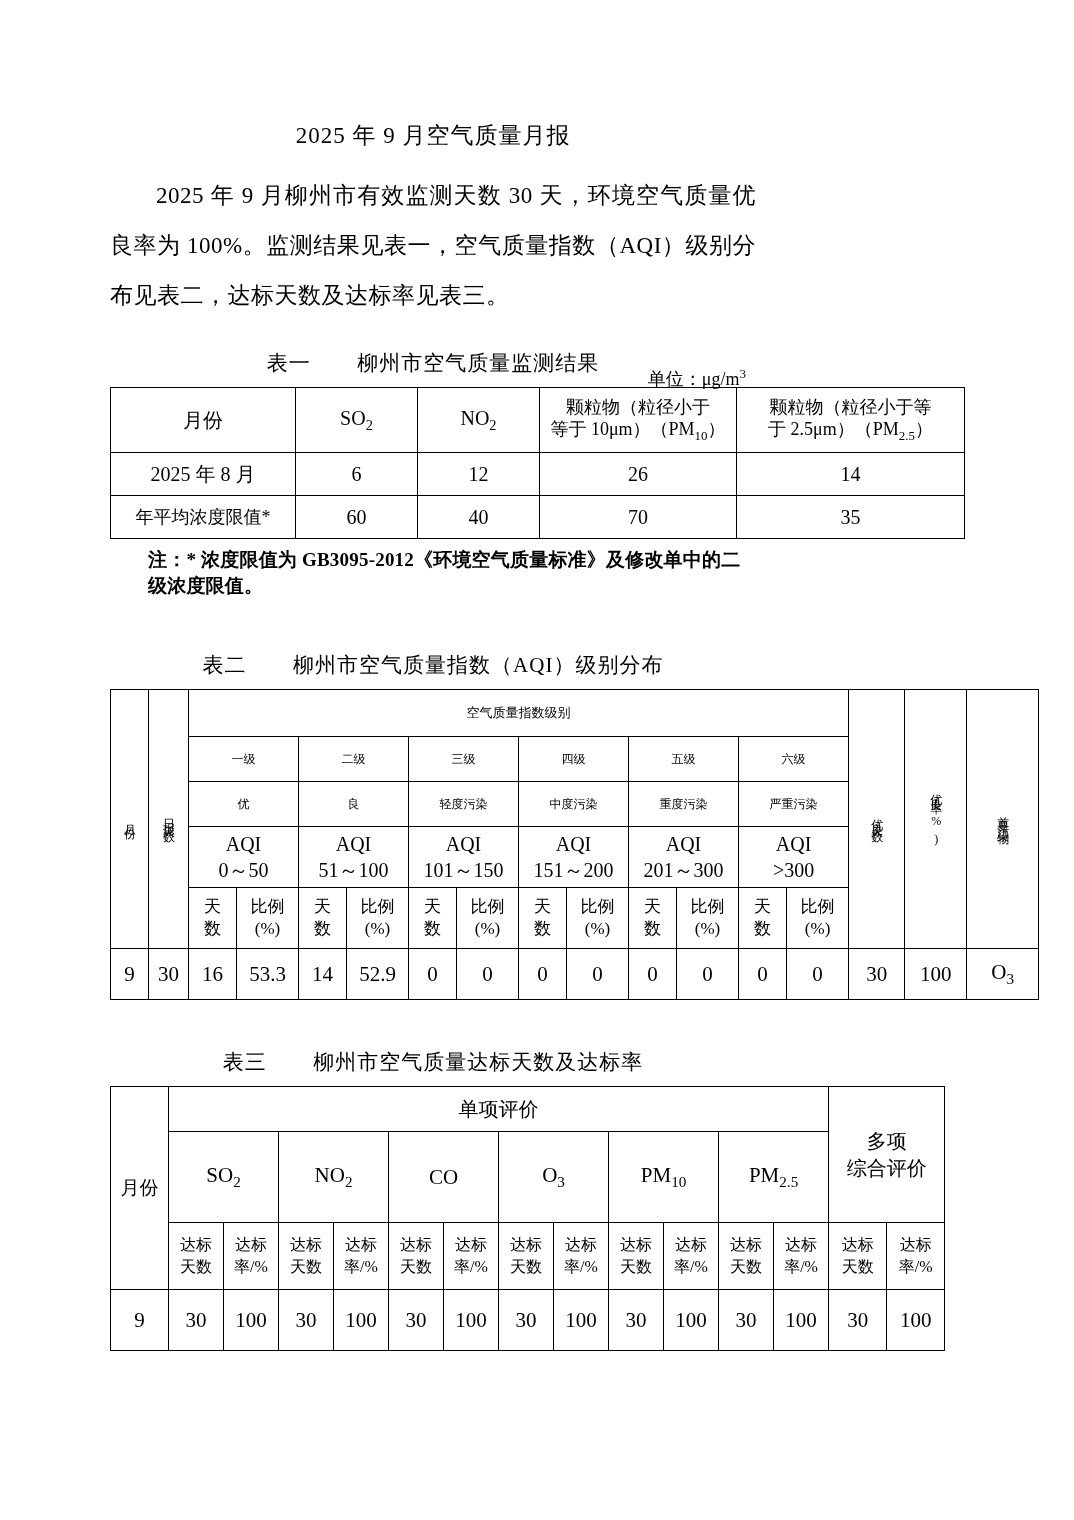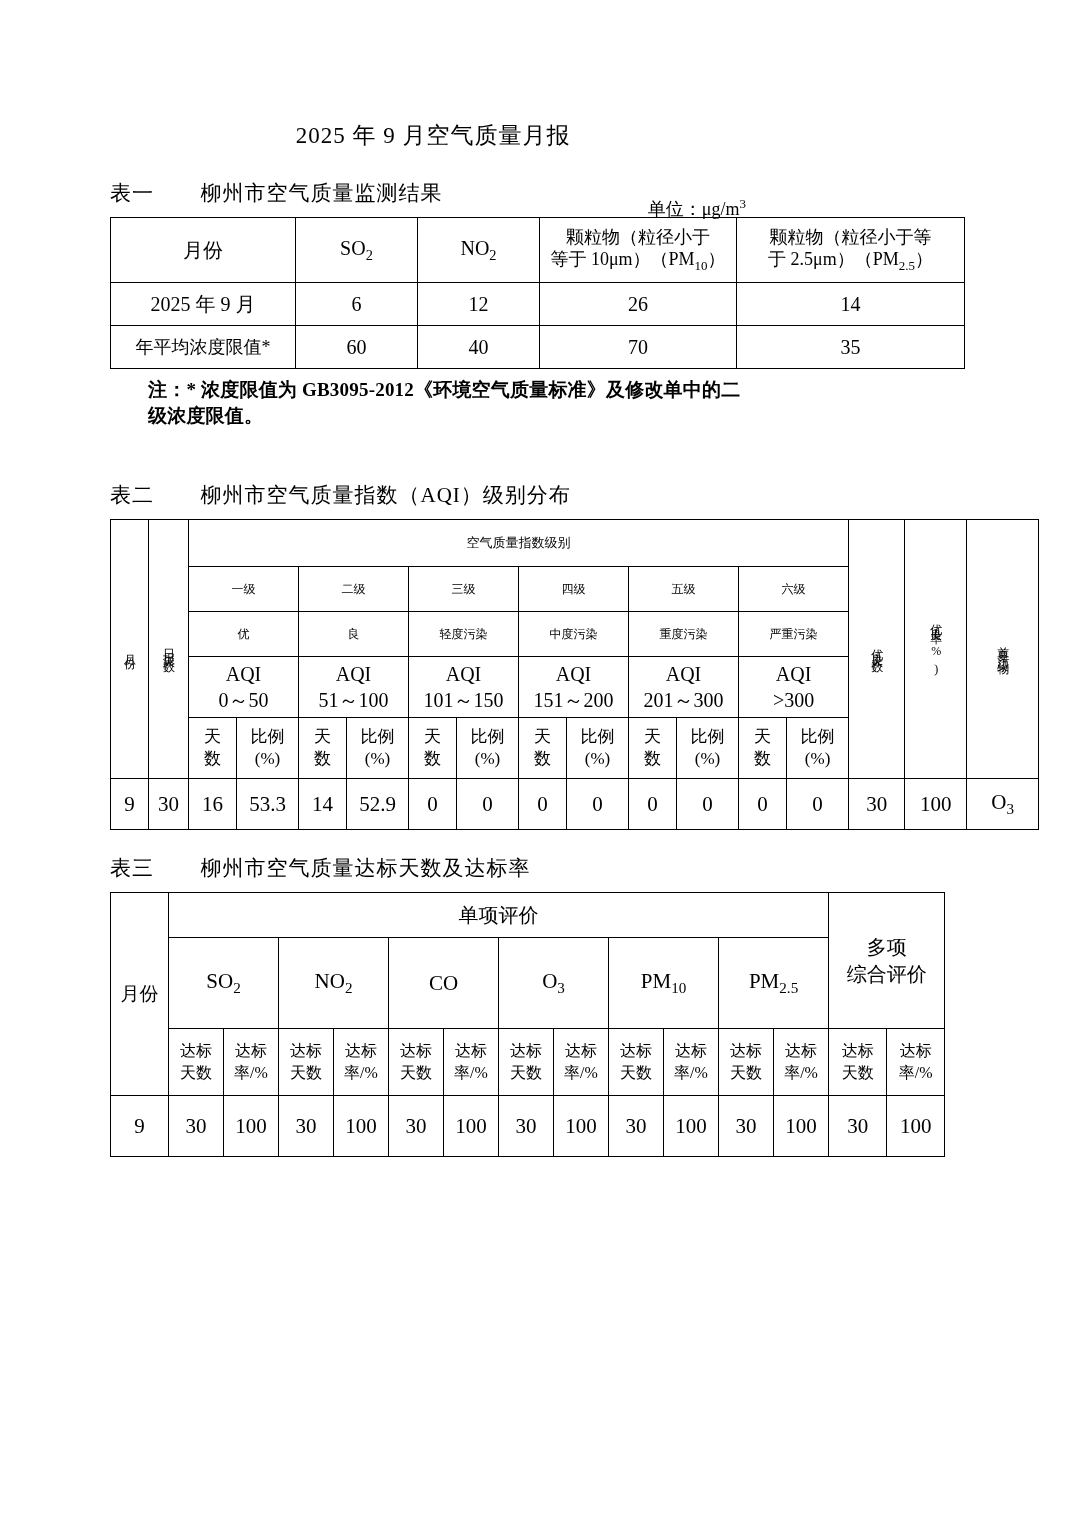--- a/index.html
+++ b/index.html
@@ -29,20 +29,21 @@
   }
   .intro {
     font-size: 23px;
     line-height: 50px;
     text-align: justify;
     text-indent: 2em;
     margin: 0 0 12px 0;
     letter-spacing: 0.5px;
   }
   .table-caption {
+    text-align: center;
     font-size: 21px;
     margin: 28px 0 10px 0;
     position: relative;
     letter-spacing: 1px;
   }
   .caption-inner {
     display: inline-block;
   }
   .caption-gap {
     display: inline-block;
@@ -139,20 +140,21 @@
   sub { font-size: 0.72em; }
   sup { font-size: 0.72em; }
 </style>
 </head>
 <body>
 
 <div class="page">
 
   <div class="doc-title">2025 年 9 月空气质量月报</div>
 
+  <p class="intro">2025 年 9 月柳州市有效监测天数 30 天，环境空气质量优良率为 100%。监测结果见表一，空气质量指数（AQI）级别分布见表二，达标天数及达标率见表三。</p>
 
   <div class="table-caption">
     <span class="caption-inner">
       <span>表一</span>
       <span class="caption-gap"></span>
       <span>柳州市空气质量监测结果</span>
     </span>
     <span class="unit">单位：μg/m<sup>3</sup></span>
   </div>
 
@@ -166,21 +168,21 @@
     </colgroup>
     <tbody>
       <tr class="hdr">
         <td>月份</td>
         <td>SO<sub>2</sub></td>
         <td>NO<sub>2</sub></td>
         <td class="small">颗粒物（粒径小于<br>等于 10μm）（PM<sub>10</sub>）</td>
         <td class="small">颗粒物（粒径小于等<br>于 2.5μm）（PM<sub>2.5</sub>）</td>
       </tr>
       <tr>
-        <td>2025 年 9 月</td>
+        <td>2025 年 8 月</td>
         <td>6</td>
         <td>12</td>
         <td>26</td>
         <td>14</td>
       </tr>
       <tr>
         <td class="small">年平均浓度限值*</td>
         <td>60</td>
         <td>40</td>
         <td>70</td>
@@ -281,21 +283,21 @@
         <td>0</td>
         <td>0</td>
         <td>0</td>
         <td>30</td>
         <td>100</td>
         <td>O<sub>3</sub></td>
       </tr>
     </tbody>
   </table>
 
-  <div class="table-caption" style="margin-top:24px">
+  <div class="table-caption" style="margin-top:48px">
     <span class="caption-inner">
       <span>表三</span>
       <span class="caption-gap"></span>
       <span>柳州市空气质量达标天数及达标率</span>
     </span>
   </div>
 
   <table id="table-three">
     <colgroup>
       <col style="width:58px">

